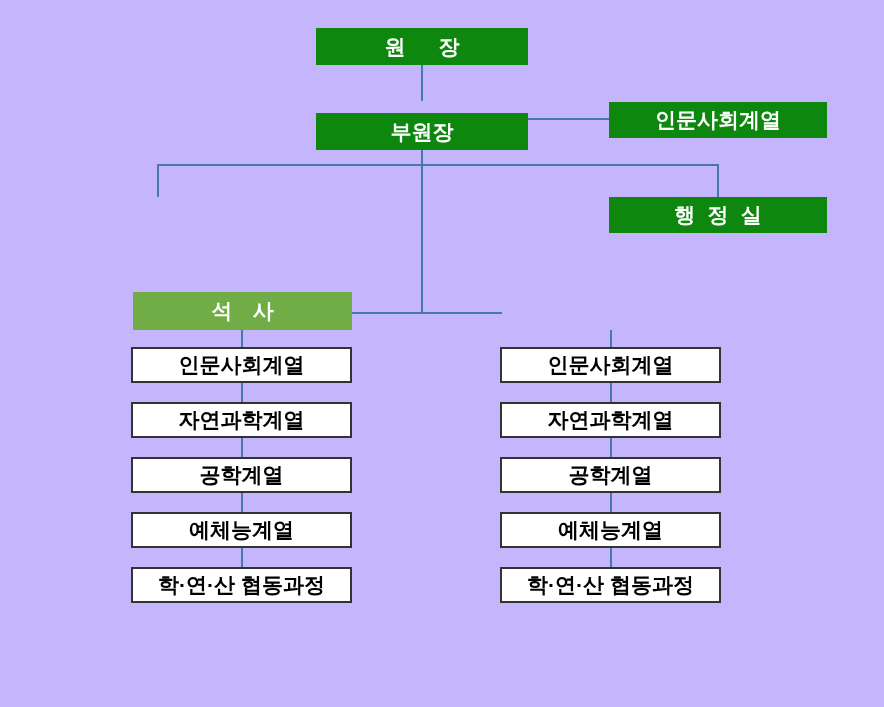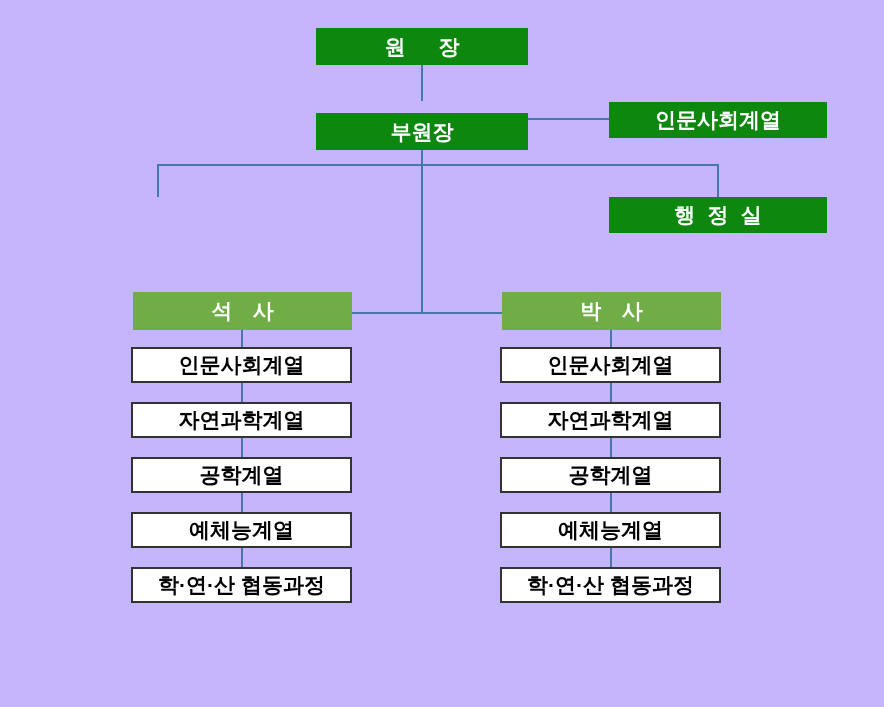--- a/index.html
+++ b/index.html
@@ -77,21 +77,20 @@
   <div class="vline" style="left:610px; top:548px; height:19px;"></div>
 
   <div class="box green ws-xl" style="left:316px; top:28px; width:212px; height:37px;">원 장</div>
 
   <div class="box green" style="left:316px; top:113px; width:212px; height:37px;">부원장</div>
   <div class="box green" style="left:609px; top:102px; width:218px; height:36px;">인문사회계열</div>
 
   <div class="box green ws-m" style="left:609px; top:197px; width:218px; height:36px;">행 정 실</div>
 
   <div class="box lightgreen ws-l" style="left:133px; top:292px; width:219px; height:38px;">석 사</div>
-  <div class="box lightgreen ws-l" style="left:502px; top:292px; width:219px; height:38px;">박 사</div>
 
   <div class="box white" style="left:131px; top:347px; width:221px; height:36px;">인문사회계열</div>
   <div class="box white" style="left:131px; top:402px; width:221px; height:36px;">자연과학계열</div>
   <div class="box white" style="left:131px; top:457px; width:221px; height:36px;">공학계열</div>
   <div class="box white" style="left:131px; top:512px; width:221px; height:36px;">예체능계열</div>
   <div class="box white" style="left:131px; top:567px; width:221px; height:36px;">학·연·산 협동과정</div>
 
   <div class="box white" style="left:500px; top:347px; width:221px; height:36px;">인문사회계열</div>
   <div class="box white" style="left:500px; top:402px; width:221px; height:36px;">자연과학계열</div>
   <div class="box white" style="left:500px; top:457px; width:221px; height:36px;">공학계열</div>

